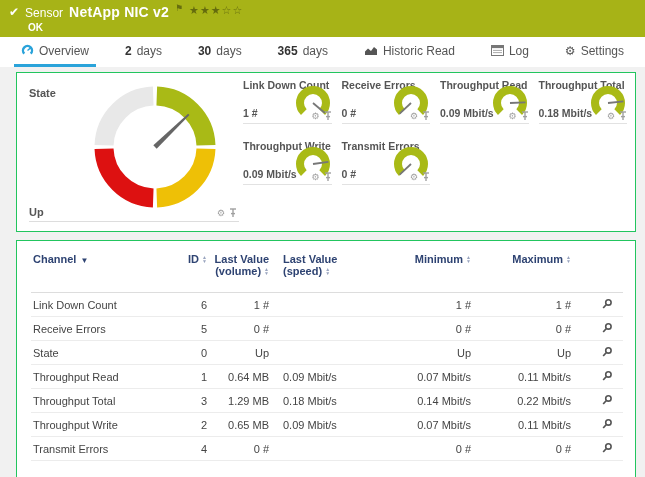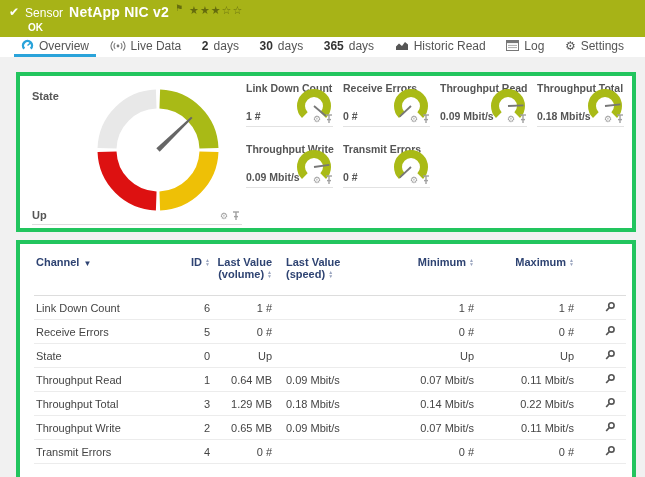--- a/index.html
+++ b/index.html
@@ -12,30 +12,30 @@
   
   .topbar{position:absolute;left:0;top:0;right:0;height:37px;background:#a7b317;color:#fff}
   .topbar-line1{position:absolute;left:9px;top:4px;display:flex;align-items:baseline;gap:6px;white-space:nowrap}
   .check{font-size:12px;font-weight:bold;position:relative;top:-1px}
   .kind{font-size:12px}
   .sensor-title{font-weight:bold;font-size:14px;letter-spacing:.2px}
   .flag{font-size:9px;color:rgba(0,0,0,.38);position:relative;top:-6px}
   .stars{font-size:11px;color:rgba(0,0,0,.40);letter-spacing:1px;position:relative;top:-3px}
   .status-ok{position:absolute;left:28px;top:22px;font-size:10px;font-weight:bold;color:#fff}
   
-  .tabs{position:absolute;left:0;top:37px;right:0;height:20px;background:#fff;
+  .tabs{position:absolute;left:0;top:37px;right:0;height:30px;background:#fff;
         display:flex;justify-content:space-between;align-items:stretch;padding:0 14px}
   .tab{display:flex;align-items:center;gap:5px;padding:0 7px;font-size:12px;color:#555;
        border-bottom:3px solid transparent;cursor:pointer}
   .tab.active{border-bottom-color:#2aa3da}
   .tab .num{font-weight:bold;color:#333}
   .tab .ticon{display:inline-flex;align-items:center}
   .gear-glyph{font-size:12px;color:#555;line-height:1}
   
-  .panel{position:absolute;background:#fff;border:4px solid #22c55e;box-sizing:border-box}
+  .panel{position:absolute;background:#fff;border:1px solid #22c55e;box-sizing:border-box}
   #overview-panel{left:16px;top:72px;width:620px;height:160px}
   #table-panel{left:16px;top:240px;width:620px;height:244px}
   
   #state-tile{position:absolute;left:12px;top:6px;width:210px;height:142px;border-bottom:1px solid #ddd}
   .tile-label{font-size:11px;font-weight:bold;color:#555}
   #state-tile .tile-label{position:absolute;left:0;top:8px}
   #state-gauge{position:absolute;left:64px;top:6px}
   #state-value{position:absolute;left:0;bottom:3px;font-size:11px;font-weight:bold;color:#555}
   .tile-icons{position:absolute;right:2px;bottom:3px;display:flex;align-items:center;gap:4px}
   .mini-gear{font-size:9px;color:#a0a0a0;line-height:1;cursor:pointer}
@@ -79,32 +79,20 @@
 
 <div class="tabs">
   <div class="tab active">
     <span class="ticon">
       <svg width="13" height="13" viewBox="0 0 13 13">
           <path d="M3.3 9.7 A4.5 4.5 0 1 1 9.7 9.7" fill="none" stroke="#2aa3da" stroke-width="2.4"></path>
           <line x1="6.5" y1="6.5" x2="10" y2="3.6" stroke="#2aa3da" stroke-width="1.4"></line>
         </svg>
     </span>
     <span>Overview</span>
-  </div>
-  <div class="tab">
-    <span class="ticon">
-      <svg width="16" height="12" viewBox="0 0 16 12">
-          <circle cx="8" cy="6" r="1.4" fill="#777"></circle>
-          <path d="M5.2 3.2 A3.8 3.8 0 0 0 5.2 8.8" fill="none" stroke="#777" stroke-width="1.1"></path>
-          <path d="M3 1.4 A6.2 6.2 0 0 0 3 10.6" fill="none" stroke="#777" stroke-width="1.1"></path>
-          <path d="M10.8 3.2 A3.8 3.8 0 0 1 10.8 8.8" fill="none" stroke="#777" stroke-width="1.1"></path>
-          <path d="M13 1.4 A6.2 6.2 0 0 1 13 10.6" fill="none" stroke="#777" stroke-width="1.1"></path>
-        </svg>
-    </span>
-    <span>Live Data</span>
   </div>
   <div class="tab">
     <span class="num">2</span>
     <span>days</span>
   </div>
   <div class="tab">
     <span class="num">30</span>
     <span>days</span>
   </div>
   <div class="tab">

